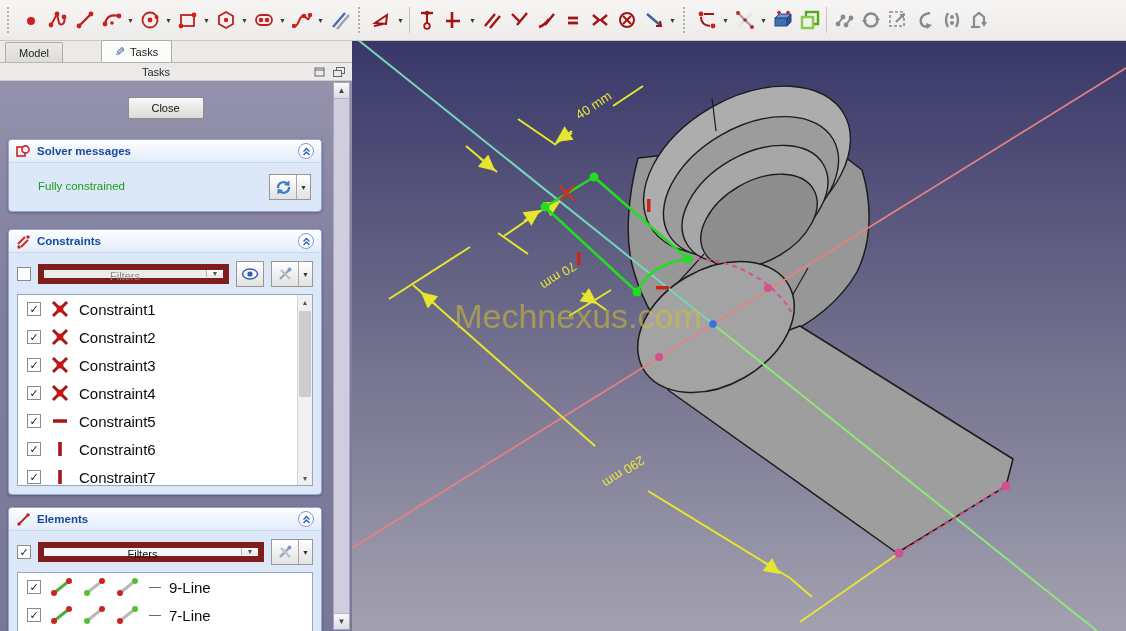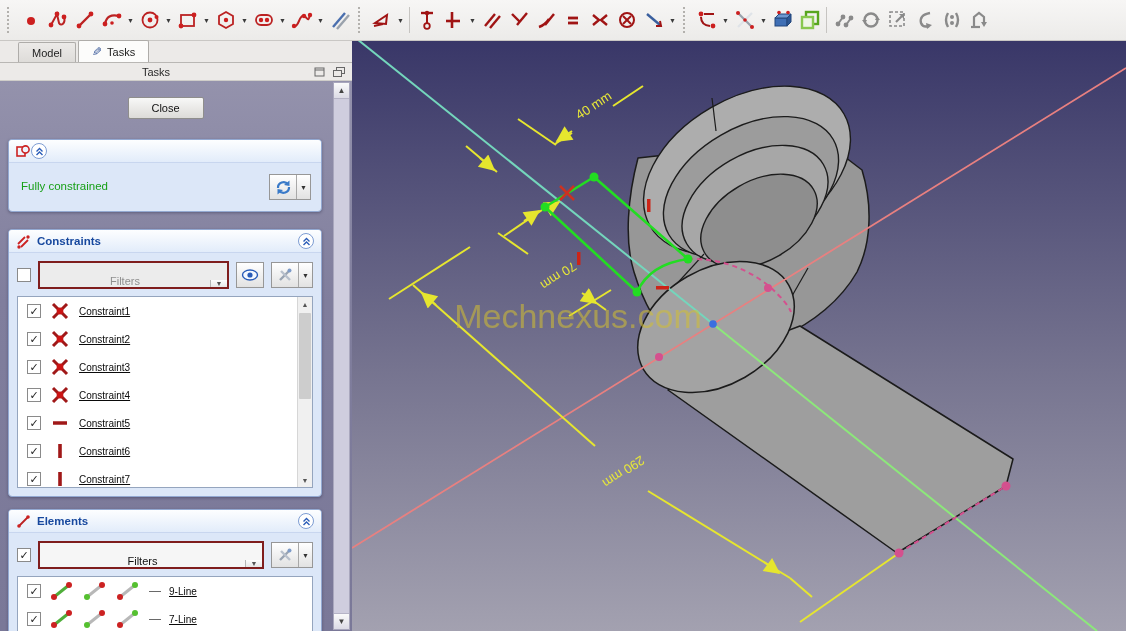--- a/index.html
+++ b/index.html
@@ -9,21 +9,21 @@
   .toolbar { position:absolute; left:0; top:0; width:1126px; height:41px;
     background:linear-gradient(#f7f6f5,#ecebe9); border-bottom:1px solid #c9c7c4;
     display:flex; align-items:center; padding:0 2px; }
   .tb-handle { width:5px; height:26px; border-left:2px dotted #b3b1ad; margin:0 5px; }
   .tb-sep { width:1px; height:26px; background:#c6c4c1; margin:0 3px; }
   .tb-btn { width:27px; height:30px; display:flex; align-items:center; justify-content:center; border-radius:2px; }
   .tb-dd { width:11px; height:30px; display:flex; align-items:center; justify-content:center; font-size:7px; color:#3a3a3a; }
 
   
   .panel { position:absolute; left:0; top:41px; width:352px; height:590px; background:#8886a4; }
-  .tabrow { height:22px; background:#eceae8; border-bottom:1px solid #b9b7b4; display:flex; align-items:flex-end; padding-left:18px; }
+  .tabrow { height:22px; background:#eceae8; border-bottom:1px solid #b9b7b4; display:flex; align-items:flex-end; padding-left:5px;gap:36px; }
   .tab { height:20px; padding:0 13px; font-size:11px; color:#222; display:flex; align-items:center; gap:5px;
     background:linear-gradient(#eceae8,#dedcd9); border:1px solid #aeaca9; border-bottom:none; border-radius:2px 2px 0 0; margin-right:2px; }
   .tab.active { background:#fcfcfb; height:22px; position:relative; z-index:2; }
   .pen { color:#2d4f93; font-size:12px; transform:scaleX(-1); display:inline-block; }
   .titlebar { height:18px; background:#eceae8; border-bottom:1px solid #cfcdc9; display:flex; align-items:center; padding:0 6px; }
   .titlebar .t { flex:1; text-align:center; font-size:11px; color:#2a2a2a; }
   .winbtn { width:14px; height:12px; margin-left:6px; display:flex; align-items:center; justify-content:center; }
 
   .panel-body { position:relative; height:550px; background:linear-gradient(180deg,#9492ac 0%,#807e9d 40%,#7a7898 100%); padding-right:21px; overflow:hidden; }
   .scrollv { position:absolute; right:2px; top:1px; bottom:1px; width:17px; background:#cfcdde; border:1px solid #a9a7bd; }
@@ -34,40 +34,40 @@
   .close-btn { display:block; margin:16px auto 8px; width:76px; height:22px; font-size:11px; color:#111;
     background:linear-gradient(#f8f8f7,#dcdbd8); border:1px solid #8f8e8c; border-radius:2px; }
 
   .grp { width:314px; margin:0 0 0 8px; border:1px solid #8fa; border:1px solid #93a9d2; border-radius:4px;
     background:#dce7f8; overflow:hidden; box-shadow:0 1px 3px rgba(20,20,50,.35); }
   .grp-h { height:23px; background:linear-gradient(#fdfeff,#e2ecfa); display:flex; align-items:center; padding:0 7px; border-bottom:1px solid #c8d6ef; }
   .grp-title { flex:1; color:#17489e; font-weight:bold; font-size:11.5px; margin-left:6px; }
   .collapse { width:16px; height:16px; border-radius:50%; background:#fff; border:1px solid #7d9cd2; display:flex; align-items:center; justify-content:center; }
 
   .solver-content { height:48px; position:relative; }
-  .status-ok { position:absolute; left:12px; top:17px; font-size:11.5px; color:#18a018; }
+  .status-ok { position:absolute; left:29px; top:17px; font-size:11.5px; color:#18a018; }
   .sbtn-split { position:absolute; right:10px; top:11px; display:flex; height:26px; border:1px solid #979797; background:linear-gradient(#ffffff,#e2e2e2); }
   .sbtn-main { width:26px; display:flex; align-items:center; justify-content:center; }
   .sbtn-arrow { width:14px; display:flex; align-items:center; justify-content:center; font-size:7px; color:#333; border-left:1px solid #a8a8a8; }
 
   .filterrow { display:flex; align-items:center; padding:8px 8px 7px 8px; gap:7px; }
   .cb { width:14px; height:14px; background:#fff; border:1px solid #8a8a8a; font-size:11px; line-height:12px; text-align:center; color:#222; flex:none; }
-  .combo { flex:1; height:28px; border:2px solid #7f1d1d; display:flex; align-items:flex-end; background:#ececec; }
+  .combo { flex:1; height:20px; border:6px solid #7f1d1d; display:flex; align-items:flex-start; background:#ececec; }
   .combo.enabled { background:#f6f6f6; }
   .combo .cval { flex:1; display:flex; align-items:center; justify-content:center; font-size:11px; color:#8f8f8f; }
   .combo.enabled .cval { color:#111; }
   .combo .cdd { width:17px; border-left:1px solid #b5b5b5; display:flex; align-items:center; justify-content:center; font-size:7px; color:#555; background:linear-gradient(#fdfdfd,#e6e6e6); }
   .tool-btn { width:28px; height:26px; border:1px solid #979797; background:linear-gradient(#ffffff,#e2e2e2); display:flex; align-items:center; justify-content:center; flex:none; }
   .tool-split { display:flex; height:26px; border:1px solid #979797; background:linear-gradient(#ffffff,#e2e2e2); flex:none; }
 
   .list { margin:0 8px 8px 8px; background:#fff; border:1px solid #95a5be; position:relative; overflow:hidden; }
   .list.constraints { height:192px; }
   .list.elements { height:120px; }
   .lrow { height:28px; display:flex; align-items:center; gap:9px; padding-left:9px; }
-  .lrow .lbl { font-size:10px; color:#0a0a0a;text-decoration:underline; }
+  .lrow .lbl { font-size:15px; color:#0a0a0a; }
   .dash { color:#555; font-size:12px; letter-spacing:-1px; }
   .listscroll { position:absolute; right:0; top:0; bottom:0; width:15px; background:#f0f0f0; border-left:1px solid #d6d6d6; font-size:7px; color:#555; }
   .listscroll .a { height:14px; display:flex; align-items:center; justify-content:center; }
   .listscroll .thumb { position:absolute; left:1px; right:1px; top:16px; height:86px; background:#cdcdcd; border-radius:1px; }
   .listscroll .a.bot { position:absolute; bottom:0; left:0; right:0; }
 
   
   .viewport { position:absolute; left:352px; top:41px; width:774px; height:590px; }
 </style>
 </head>
@@ -334,20 +334,21 @@
 
   <div class="panel-body">
     <button class="close-btn">Close</button>
 
     <div class="grp" style="margin-top:20px;">
       <div class="grp-h">
         <svg width="15" height="15">
             <rect x="1" y="3" width="8" height="9" fill="none" stroke="#c22" stroke-width="1.6"></rect>
             <circle cx="9.5" cy="5.5" r="3.6" fill="#eef3fc" stroke="#c22" stroke-width="1.6"></circle>
           </svg>
+        <span class="grp-title">Solver messages</span>
         <span class="collapse">
             <svg width="9" height="9">
               <path d="M1.5,4.5 L4.5,1.5 L7.5,4.5 M1.5,8 L4.5,5 L7.5,8" stroke="#2a5cb8" stroke-width="1.4" fill="none"></path>
             </svg>
           </span>
       </div>
       <div class="solver-content">
         <span class="status-ok">Fully constrained</span>
         <span class="sbtn-split">
           <span class="sbtn-main">

